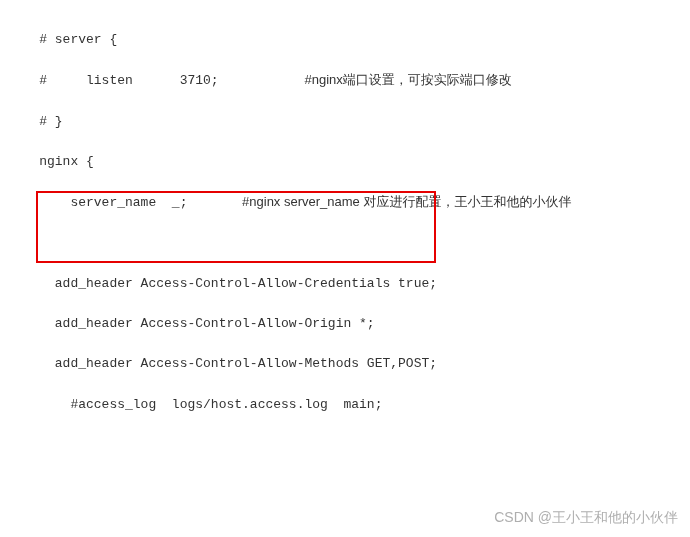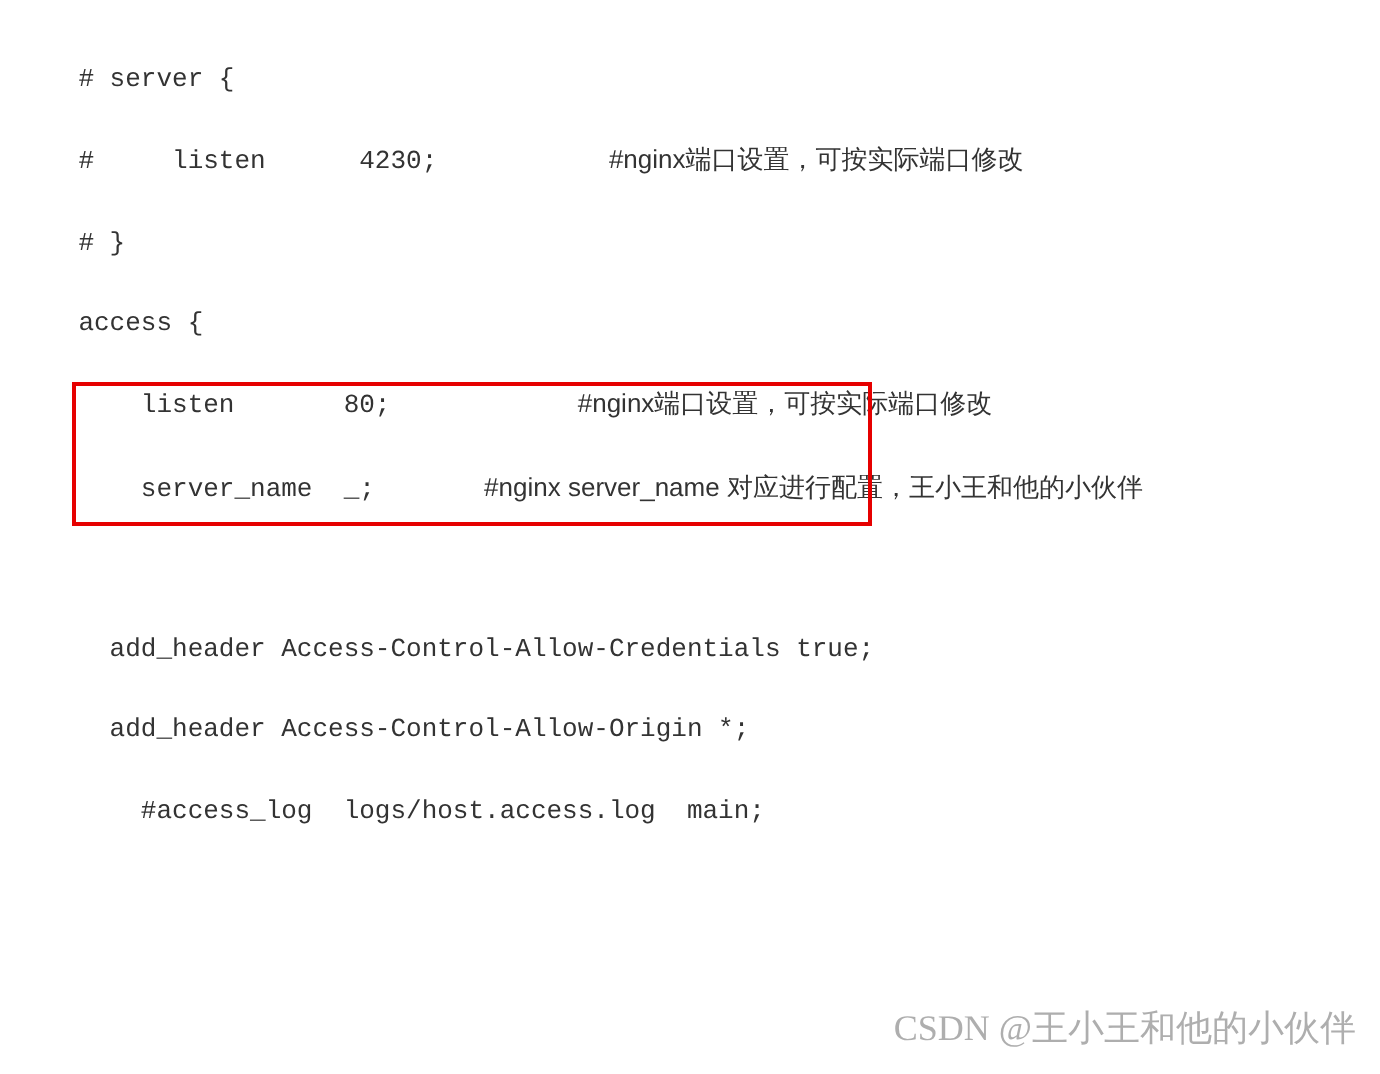--- a/index.html
+++ b/index.html
@@ -33,42 +33,42 @@
       top: 191px;
       width: 400px;
       height: 72px;
       pointer-events: none;
     }
     .watermark {
       position: absolute;
       bottom: 8px;
       right: 12px;
       color: rgba(130,130,130,0.65);
-      font-size: 18px;
-      font-family: Liberation Serif, serif;
+      font-size: 14px;
+      font-family: Liberation Sans, sans-serif;
       pointer-events: none;
     }
     .cjk {
       font-family: "Microsoft YaHei", "SimSun", sans-serif;
     }
   </style>
 </head>
 <body>
 
 <div class="code-container">
 <span class="line">    # server {</span>
-<span class="line"><span>    #     listen      4230;           </span><span class="cjk">#nginx端口设置，可按实际端口修改</span></span>
+<span class="line"><span>    #     listen      3710;           </span><span class="cjk">#nginx端口设置，可按实际端口修改</span></span>
 <span class="line">    # }</span>
-<span class="line">    access {</span>
-<span class="line"><span>        listen       80;            </span><span class="cjk">#nginx端口设置，可按实际端口修改</span></span>
+<span class="line">    nginx {</span>
 <span class="line"><span>        server_name  _;       </span><span class="cjk">#nginx server_name 对应进行配置，王小王和他的小伙伴</span></span>
 <span class="line"></span>
 <span class="line"></span>
 <span class="line">      add_header Access-Control-Allow-Credentials true;</span>
 <span class="line">      add_header Access-Control-Allow-Origin *;</span>
+<span class="line">      add_header Access-Control-Allow-Methods GET,POST;</span>
 <span class="line">        #access_log  logs/host.access.log  main;</span>
 
 <span class="line"></span>
 
 
 
 
 
 <span class="line"></span>
 

